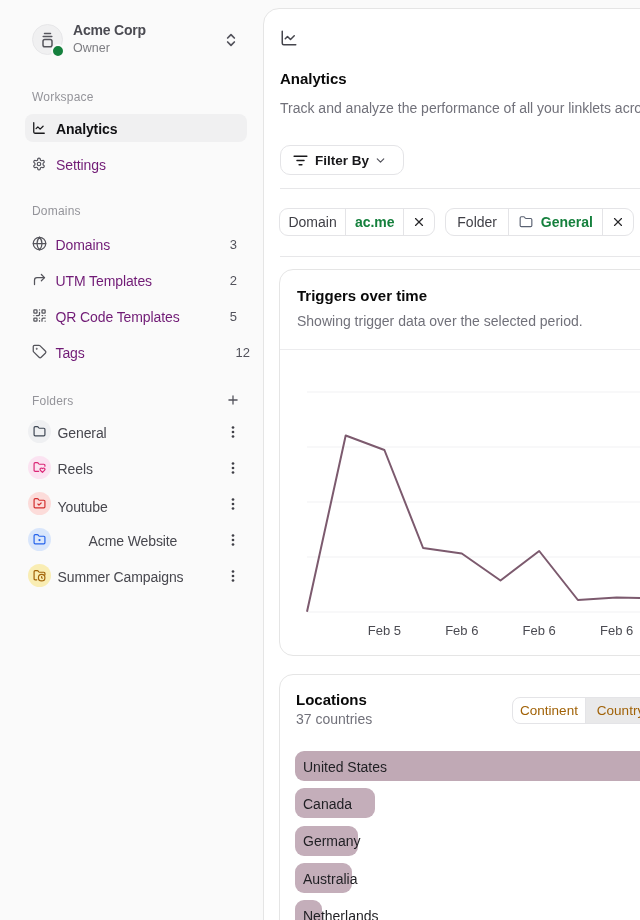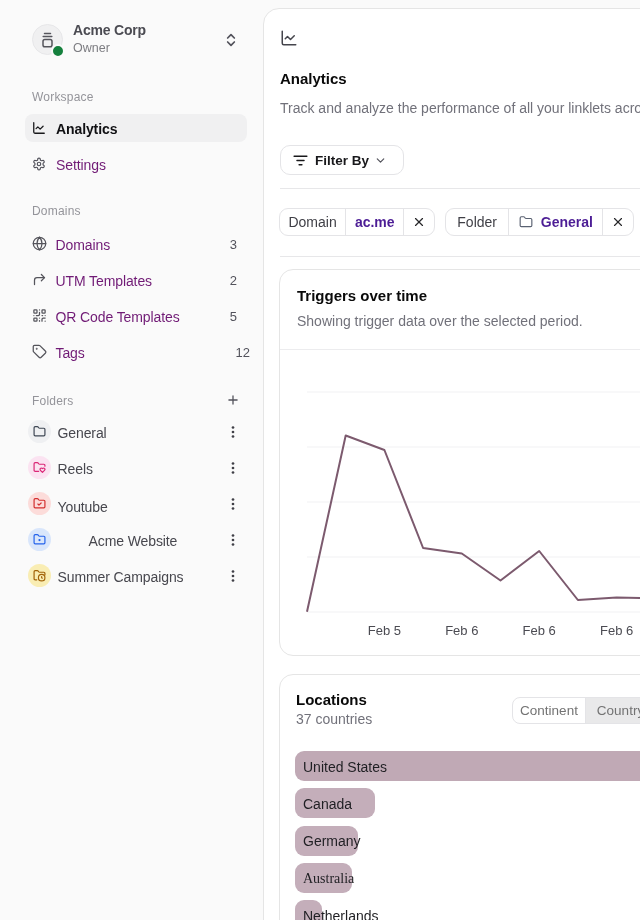--- a/index.html
+++ b/index.html
@@ -42,31 +42,31 @@
   #filterbtn { left:280px; top:145px; width:124px; height:30px; background:#fff; border:1px solid #e4e4e7;
     border-radius:10px; display:flex; align-items:center; }
   #filterbtn span { font-size:13.5px; font-weight:700; color:#18181b; margin-left:6px; }
 
   .divider { height:1px; background:#e7e7e9; left:280px; width:360px; }
 
   .chip { top:208px; height:28px; background:#fff; border:1px solid #e4e4e7; border-radius:9px;
     display:flex; align-items:stretch; overflow:hidden; }
   .chip .seg { display:flex; align-items:center; justify-content:center; font-size:14px; color:#3f3f46; }
   .chip .seg + .seg { border-left:1px solid #e4e4e7; }
-  .chip .val { color:#4c1d95; font-weight:700; }
+  .chip .val { color:#15803d; font-weight:700; }
 
   .card { left:279px; width:420px; background:#fff; border:1px solid #e5e5e5; border-radius:14px; }
   .ctitle { font-size:15px; font-weight:700; color:#0a0a0a; }
   .csub { font-size:14px; color:#71717a; }
 
   .bar { left:295px; height:30px; border-radius:9px; background:#c4aeba; }
   .barlabel { left:303px; font-size:14px; color:#1f1f23; }
 
   #tabs { left:512px; top:697px; height:27px; display:flex; border:1px solid #e4e4e7; border-radius:8px; overflow:hidden; background:#fff; }
-  #tabs .tab { display:flex; align-items:center; justify-content:center; font-size:13.5px; color:#737373; font-weight:500; }
+  #tabs .tab { display:flex; align-items:center; justify-content:center; font-size:13.5px; color:#a16207; font-weight:500; }
   #tabs .tab.on { background:#e9e9ea; border-left:1px solid #e4e4e7; }
 </style>
 </head>
 <body>
 
 <div class="abs" id="maincard"></div>
 
 <div class="abs" id="avatar">
   <svg width="11" height="16" viewBox="0 0 11 16" fill="none" stroke="#55555c" stroke-width="1.5" stroke-linecap="round">
     <path d="M2.5 1.4h6"></path>
@@ -283,15 +283,15 @@
   <div class="tab on" style="width:70px">Country</div>
 </div>
 
 <div class="abs bar" style="top:751px; width:369px; background:#c0a9b5;"></div>
 <div class="abs barlabel" style="top:759px;">United States</div>
 <div class="abs bar" style="top:788px; width:79.5px;"></div>
 <div class="abs barlabel" style="top:795.5px;">Canada</div>
 <div class="abs bar" style="top:825.5px; width:63px;"></div>
 <div class="abs barlabel" style="top:833px;">Germany</div>
 <div class="abs bar" style="top:862.5px; width:57px;"></div>
-<div class="abs barlabel" style="top:870.5px;font-family:Liberation Serif, serif;">Australia</div>
+<div class="abs barlabel" style="top:870.5px;">Australia</div>
 <div class="abs bar" style="top:899.5px; width:27px;"></div>
 <div class="abs barlabel" style="top:907.5px;">Netherlands</div>
 
 </body></html>

